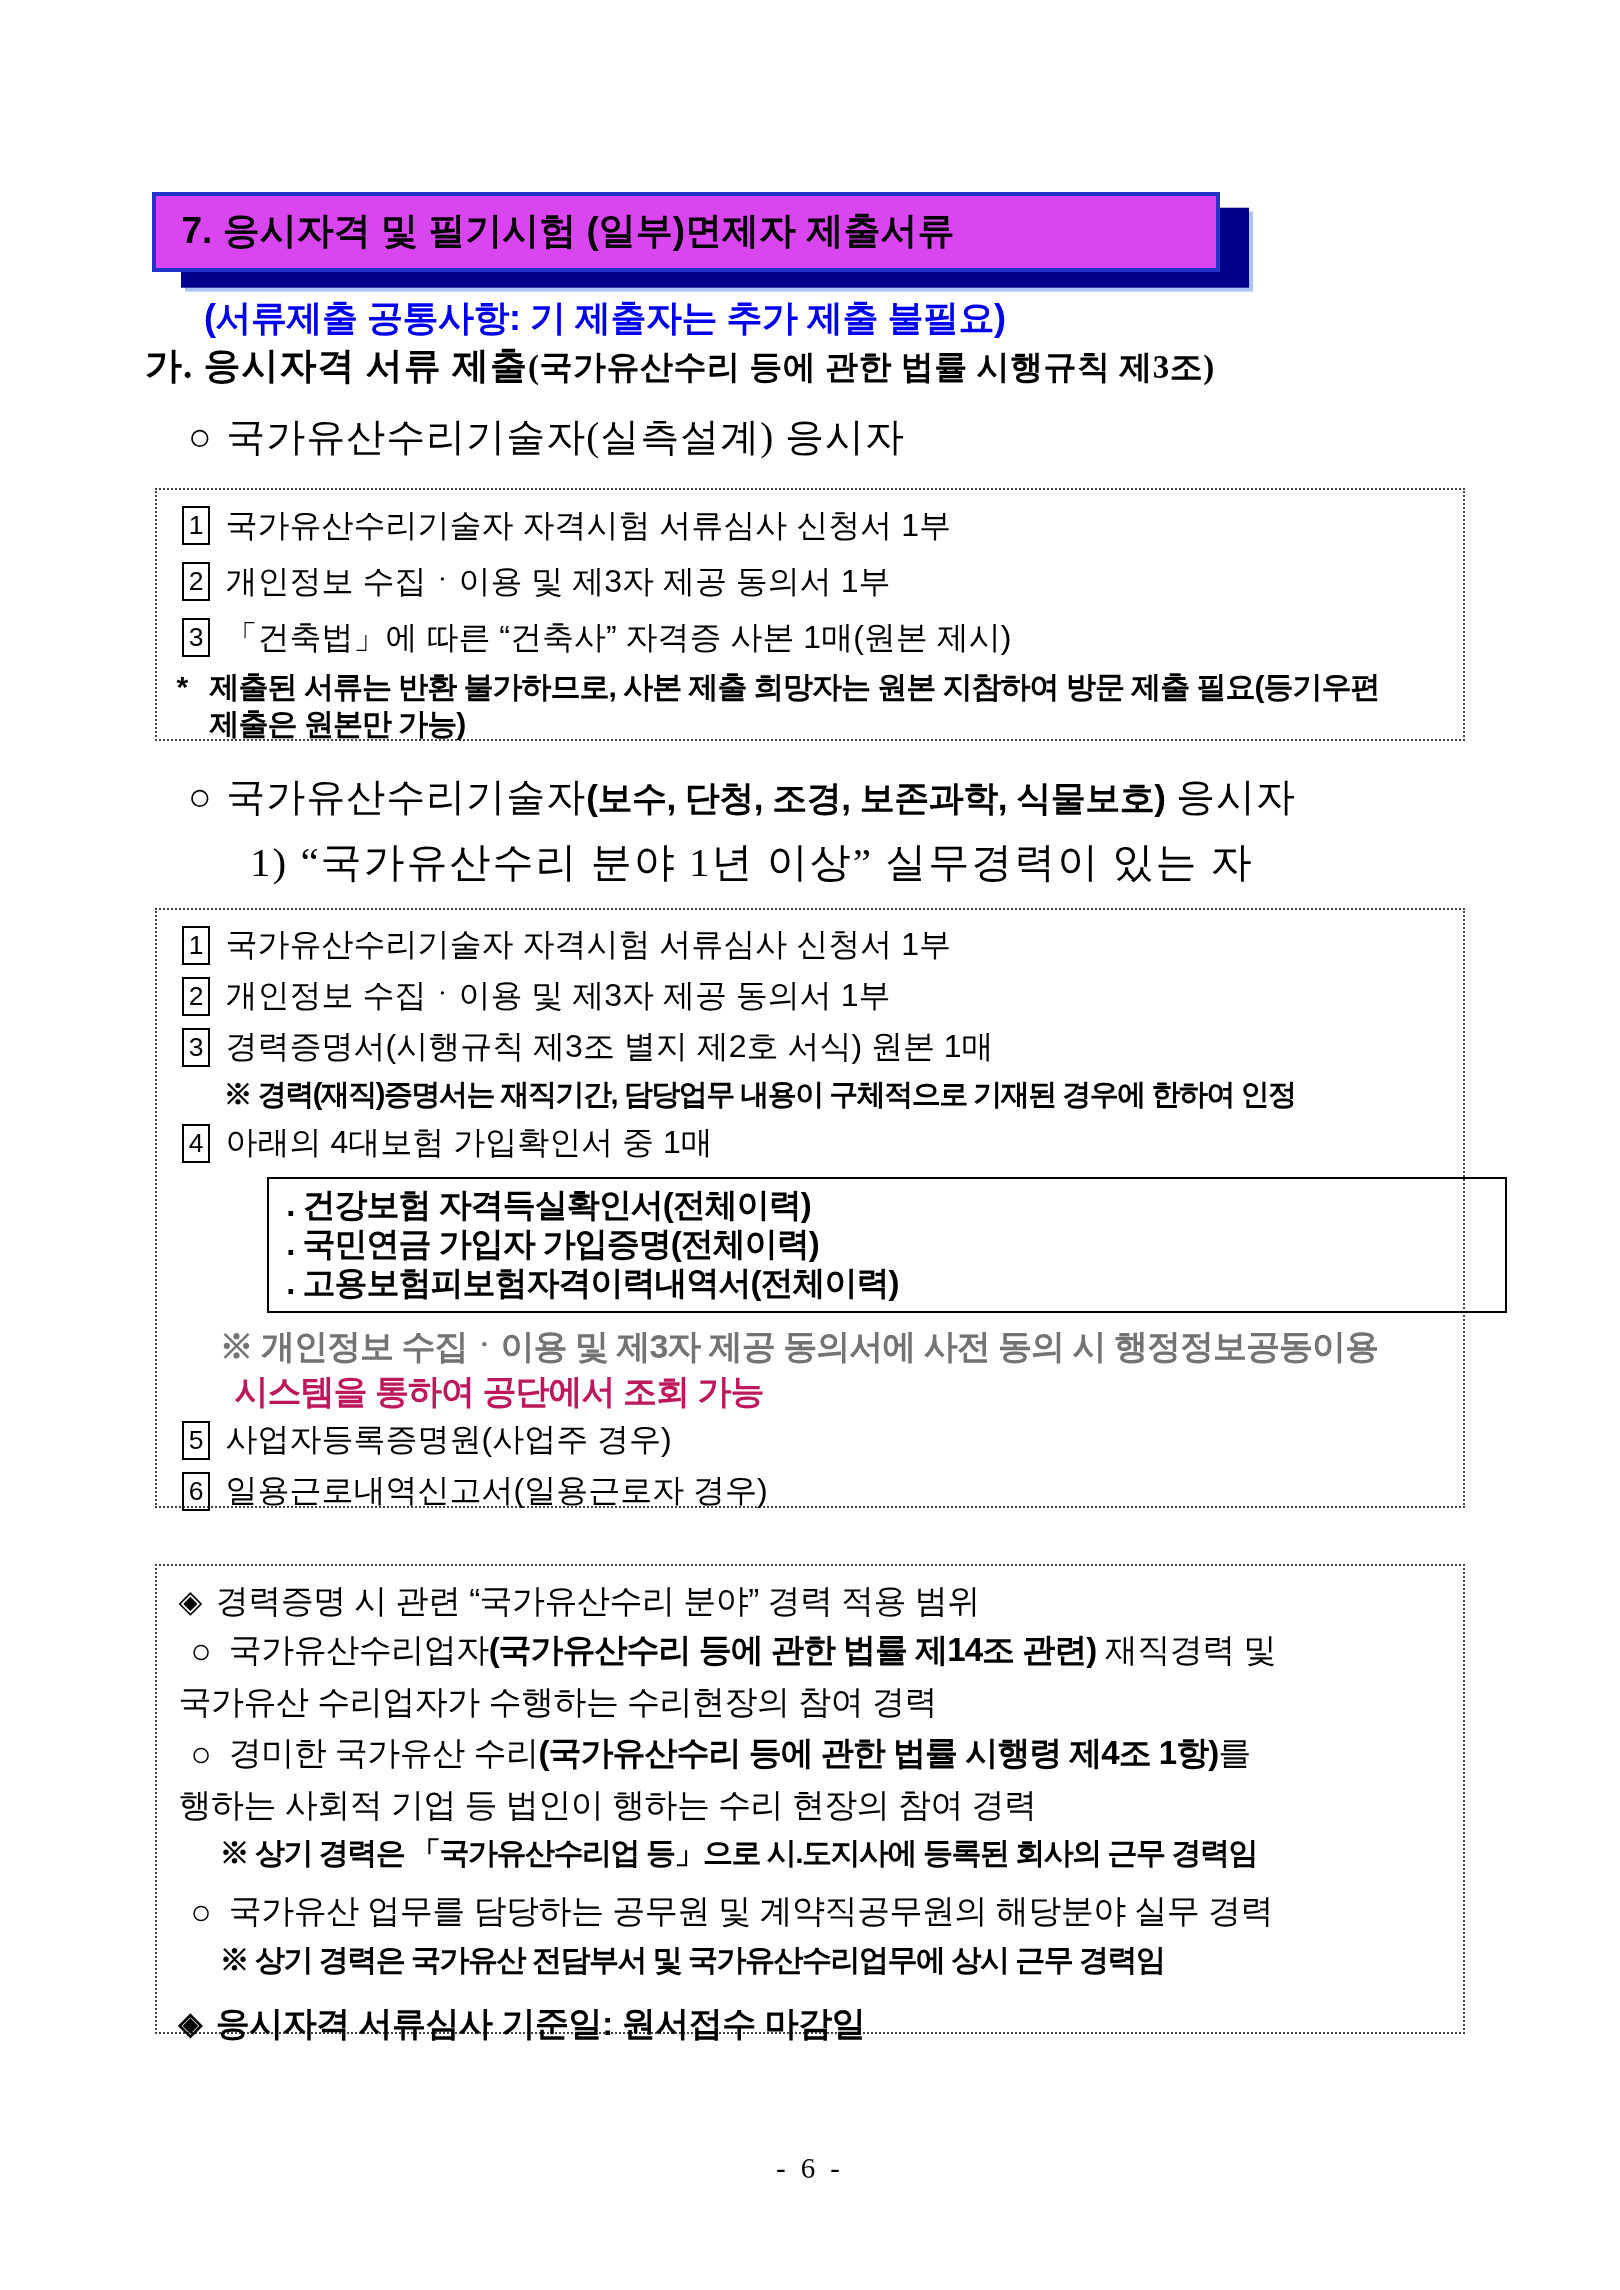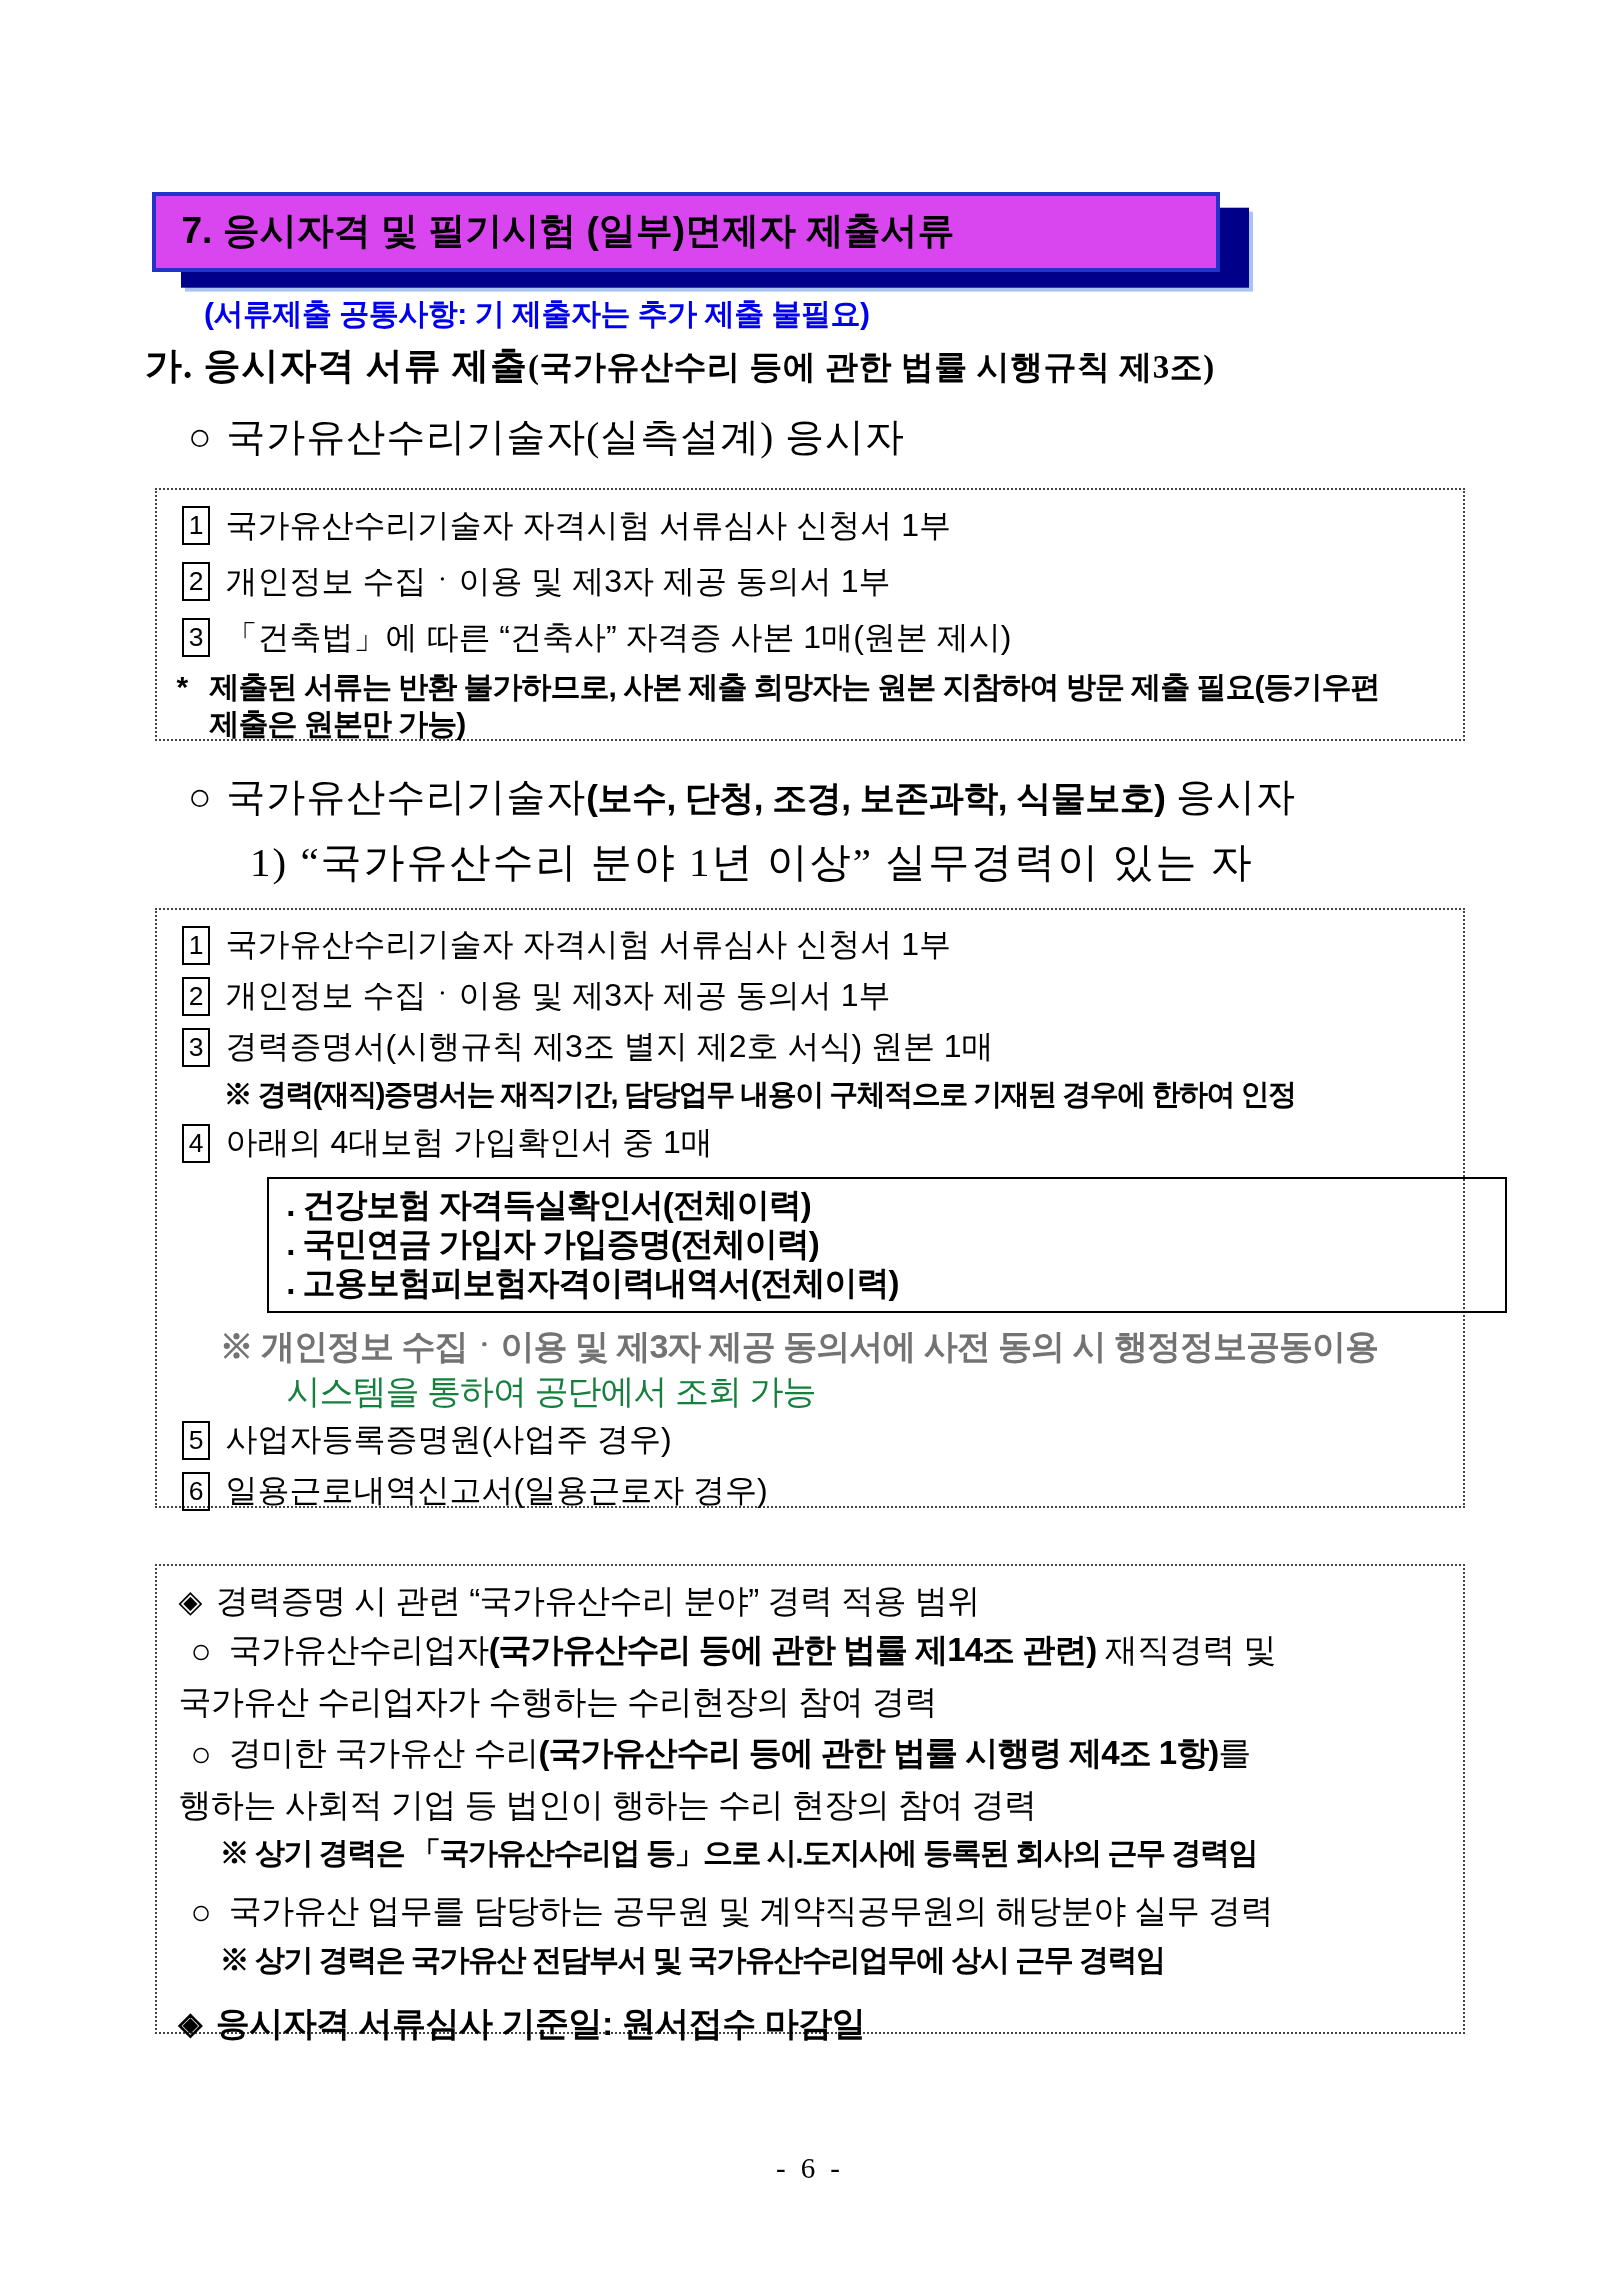--- a/index.html
+++ b/index.html
@@ -17,21 +17,21 @@
     width:1068px;box-sizing:border-box;
     border:4.9px solid #2233cc;
     background:#d946ef;
     padding:9.8px 25.5px 11.8px 25.5px;
     font-size:37px;font-weight:bold;letter-spacing:0px;
     box-shadow:29px 15.7px 0 0 #000088, 33px 19.6px 0 0 #a9c4f2;
   }
   
   .subtitle{
     position:absolute;left:204px;top:294px;
-    font-size:30px;font-weight:bold;color:#0000ee;
+    font-size:36px;font-weight:bold;color:#0000ee;
     letter-spacing:-0.5px;
   }
   
   .section-a{
     position:absolute;left:145px;top:341px;
     font-family:"Liberation Serif",serif;
     font-size:37px;font-weight:bold;letter-spacing:1px;
   }
   .section-a .paren{font-size:33px;letter-spacing:0.5px;}
   
@@ -83,22 +83,22 @@
   .insurance-box .opt{
     font-size:33px;font-weight:bold;letter-spacing:-1px;
     height:39px;display:flex;align-items:center;
   }
   
   .red-note1{
     display:flex;align-items:center;height:45px;margin-left:43px;
     color:#737373;font-weight:bold;font-size:34px;letter-spacing:-1px;white-space:nowrap;
   }
   .red-note2{
-    display:flex;align-items:center;height:45px;margin-left:110px;
-    color:#15803d;font-weight:normal;font-size:34px;letter-spacing:-1px;
+    display:flex;align-items:center;height:45px;margin-left:58px;
+    color:#be185d;font-weight:bold;font-size:34px;letter-spacing:-1px;
   }
   
   .scope-title{display:flex;align-items:center;height:47px;font-size:33px;letter-spacing:-0.5px;}
   .scope-title .dm{margin-right:13.7px;font-size:31px;}
   .scope-item-l1{display:flex;align-items:center;height:52px;font-size:33px;margin-left:11.8px;white-space:nowrap;letter-spacing:-0.5px;}
   .scope-item-l1 .cm{margin-right:17.6px;font-size:35px;}
   .scope-item-l1 .bd{font-weight:bold;letter-spacing:-1px;}
   .scope-item-l2{display:flex;align-items:center;height:51px;font-size:33px;letter-spacing:-0.5px;}
   .scope-note{display:flex;align-items:center;height:45px;margin-left:41px;font-weight:bold;font-size:30px;letter-spacing:-1.5px;white-space:nowrap;}
   .scope-item3{margin-top:9.8px;}

